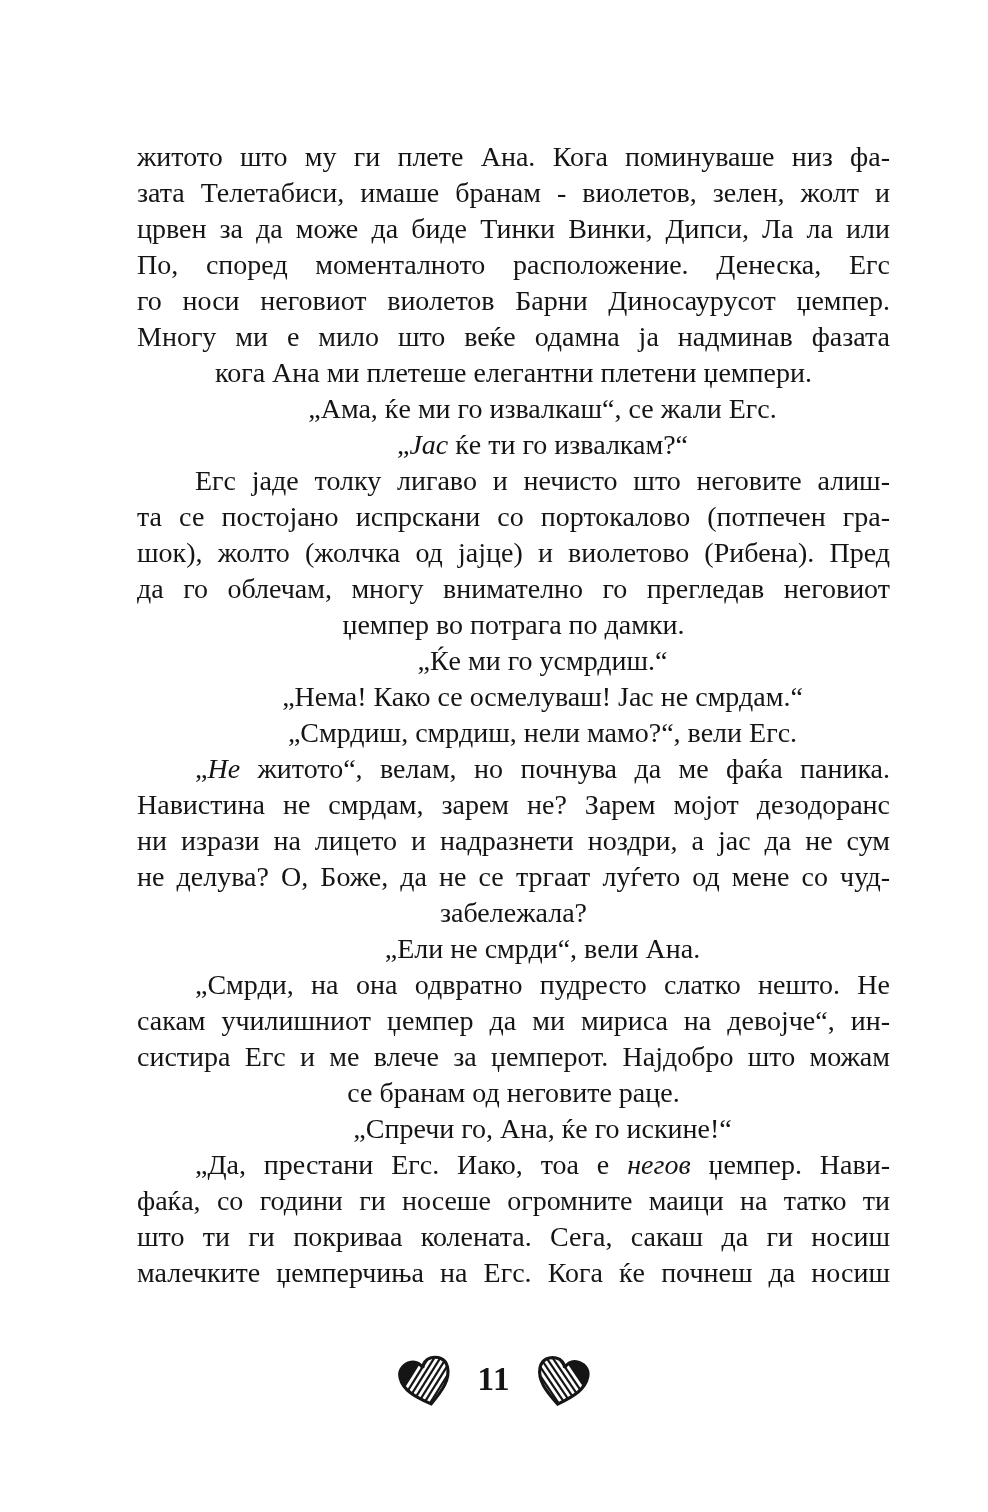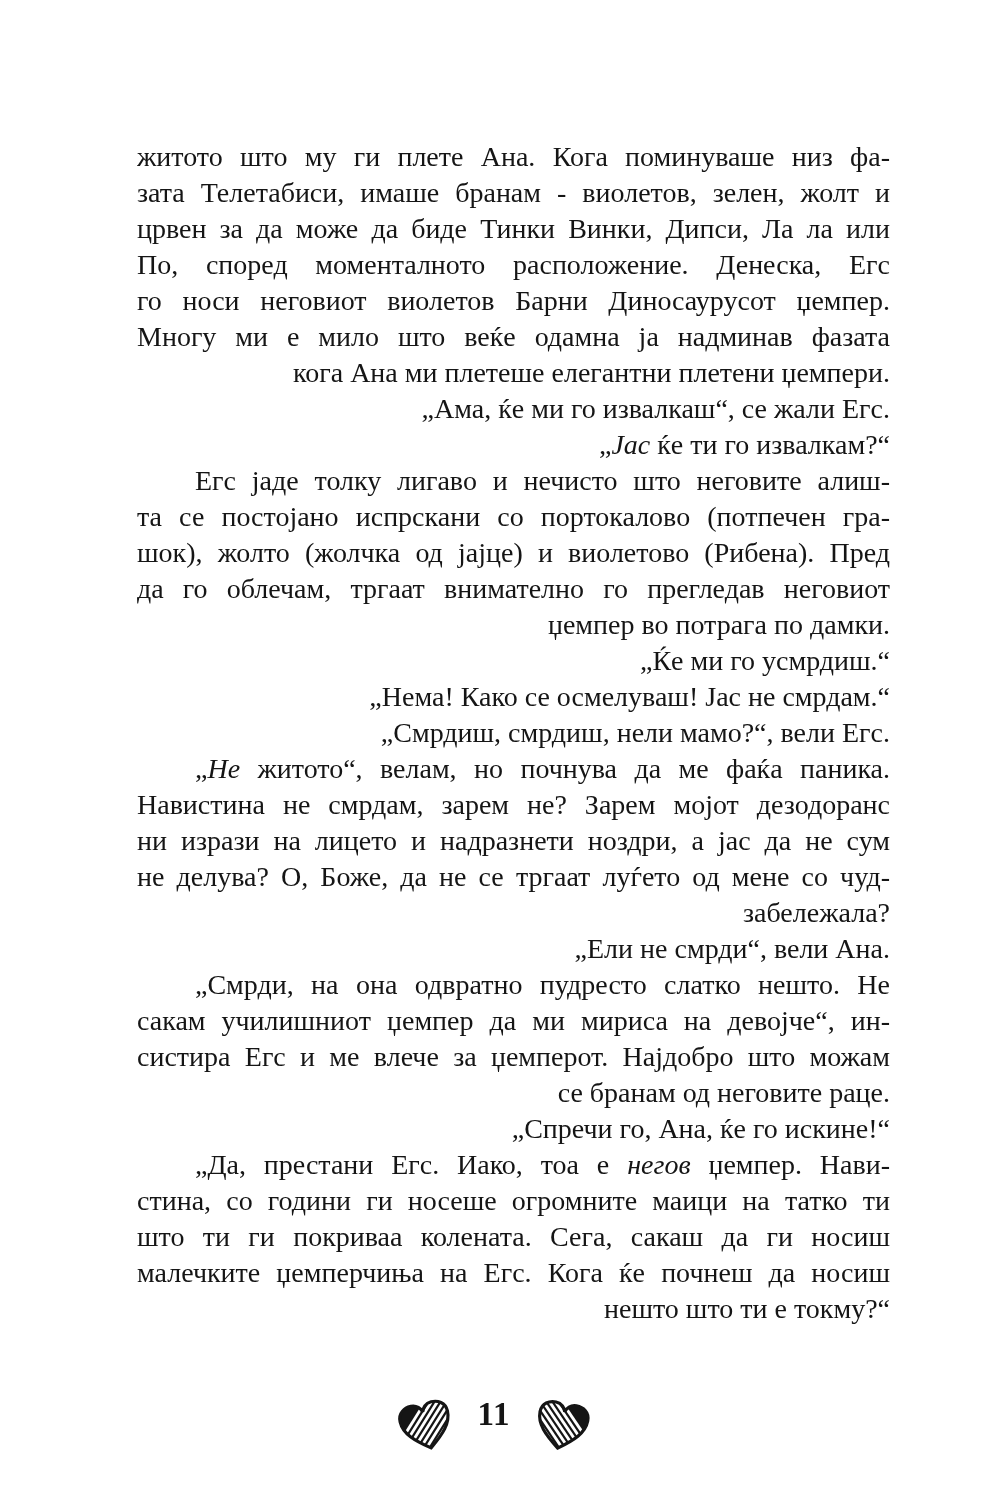--- a/index.html
+++ b/index.html
@@ -14,26 +14,26 @@
   }
   .text-block{
     position:absolute;left:137px;top:139px;width:753px;
     font-size:28px;
   }
   .line{
     height:36px;line-height:36px;overflow:hidden;
     text-align:justify;
   }
   .line.just::after{content:"";display:inline-block;width:100%;height:0;}
-  .line.last{text-align:right;}
+  .line.last{text-align:center;}
   .line.indent{text-indent:58px;}
   .line i{font-style:italic;}
   .footer{
-    position:absolute;left:0;top:1401px;width:988px;height:60px;
-    display:flex;justify-content:center;gap:24px;
+    position:absolute;left:0;top:1352px;width:988px;height:60px;
+    display:flex;align-items:center;justify-content:center;gap:24px;
   }
   .page-num{
     font-size:33px;font-weight:bold;line-height:1;
     transform:translateY(-3px);
     letter-spacing:1px;
   }
   .heart{display:block;}
   .heart.left{transform:rotate(-13deg);}
   .heart.right{transform:scaleX(-1) rotate(-11deg);}
 </style>
@@ -55,21 +55,21 @@
       <div>
         <div class="line indent last">„Ама, ќе ми го извалкаш“, се жали Егс.</div>
       </div>
       <div>
         <div class="line indent last"><span>„</span><i>Јас</i><span> ќе ти го извалкам?“</span></div>
       </div>
       <div>
         <div class="line indent just">Егс јаде толку лигаво и нечисто што неговите алиш-</div>
         <div class="line just">та се постојано испрскани со портокалово (потпечен гра-</div>
         <div class="line just">шок), жолто (жолчка од јајце) и виолетово (Рибена). Пред</div>
-        <div class="line just">да го облечам, тргаат внимателно го прегледав неговиот</div>
+        <div class="line just">да го облечам, многу внимателно го прегледав неговиот</div>
         <div class="line last">џемпер во потрага по дамки.</div>
       </div>
       <div>
         <div class="line indent last">„Ќе ми го усмрдиш.“</div>
       </div>
       <div>
         <div class="line indent last">„Нема! Како се осмелуваш! Јас не смрдам.“</div>
       </div>
       <div>
         <div class="line indent last">„Смрдиш, смрдиш, нели мамо?“, вели Егс.</div>
@@ -88,24 +88,23 @@
         <div class="line indent just">„Смрди, на она одвратно пудресто слатко нешто. Не</div>
         <div class="line just">сакам училишниот џемпер да ми мириса на девојче“, ин-</div>
         <div class="line just">систира Егс и ме влече за џемперот. Најдобро што можам</div>
         <div class="line last">се бранам од неговите раце.</div>
       </div>
       <div>
         <div class="line indent last">„Спречи го, Ана, ќе го искине!“</div>
       </div>
       <div>
         <div class="line indent just"><span>„Да, престани Егс. Иако, тоа е </span><i>негов</i><span> џемпер. Нави-</span></div>
-        <div class="line just">стина, со години ги носеше огромните маици на татко ти</div>
+        <div class="line just">фаќа, со години ги носеше огромните маици на татко ти</div>
         <div class="line just">што ти ги покриваа колената. Сега, сакаш да ги носиш</div>
         <div class="line just">малечките џемперчиња на Егс. Кога ќе почнеш да носиш</div>
-        <div class="line last">нешто што ти е токму?“</div>
       </div>
     </main>
 
   <footer class="footer">
     <svg class="heart left" width="54" height="50" viewBox="0 0 60 54" aria-hidden="true">
       <defs>
         <clipPath id="hc1">
           <path d="M30 52 C14 40,3 30,3 16 C3 6,11 2,18.5 2 C25 2,29 7,30 11 C31 7,35 2,41.5 2 C49 2,57 6,57 16 C57 30,46 40,30 52 Z"></path>
         </clipPath>
       </defs>

